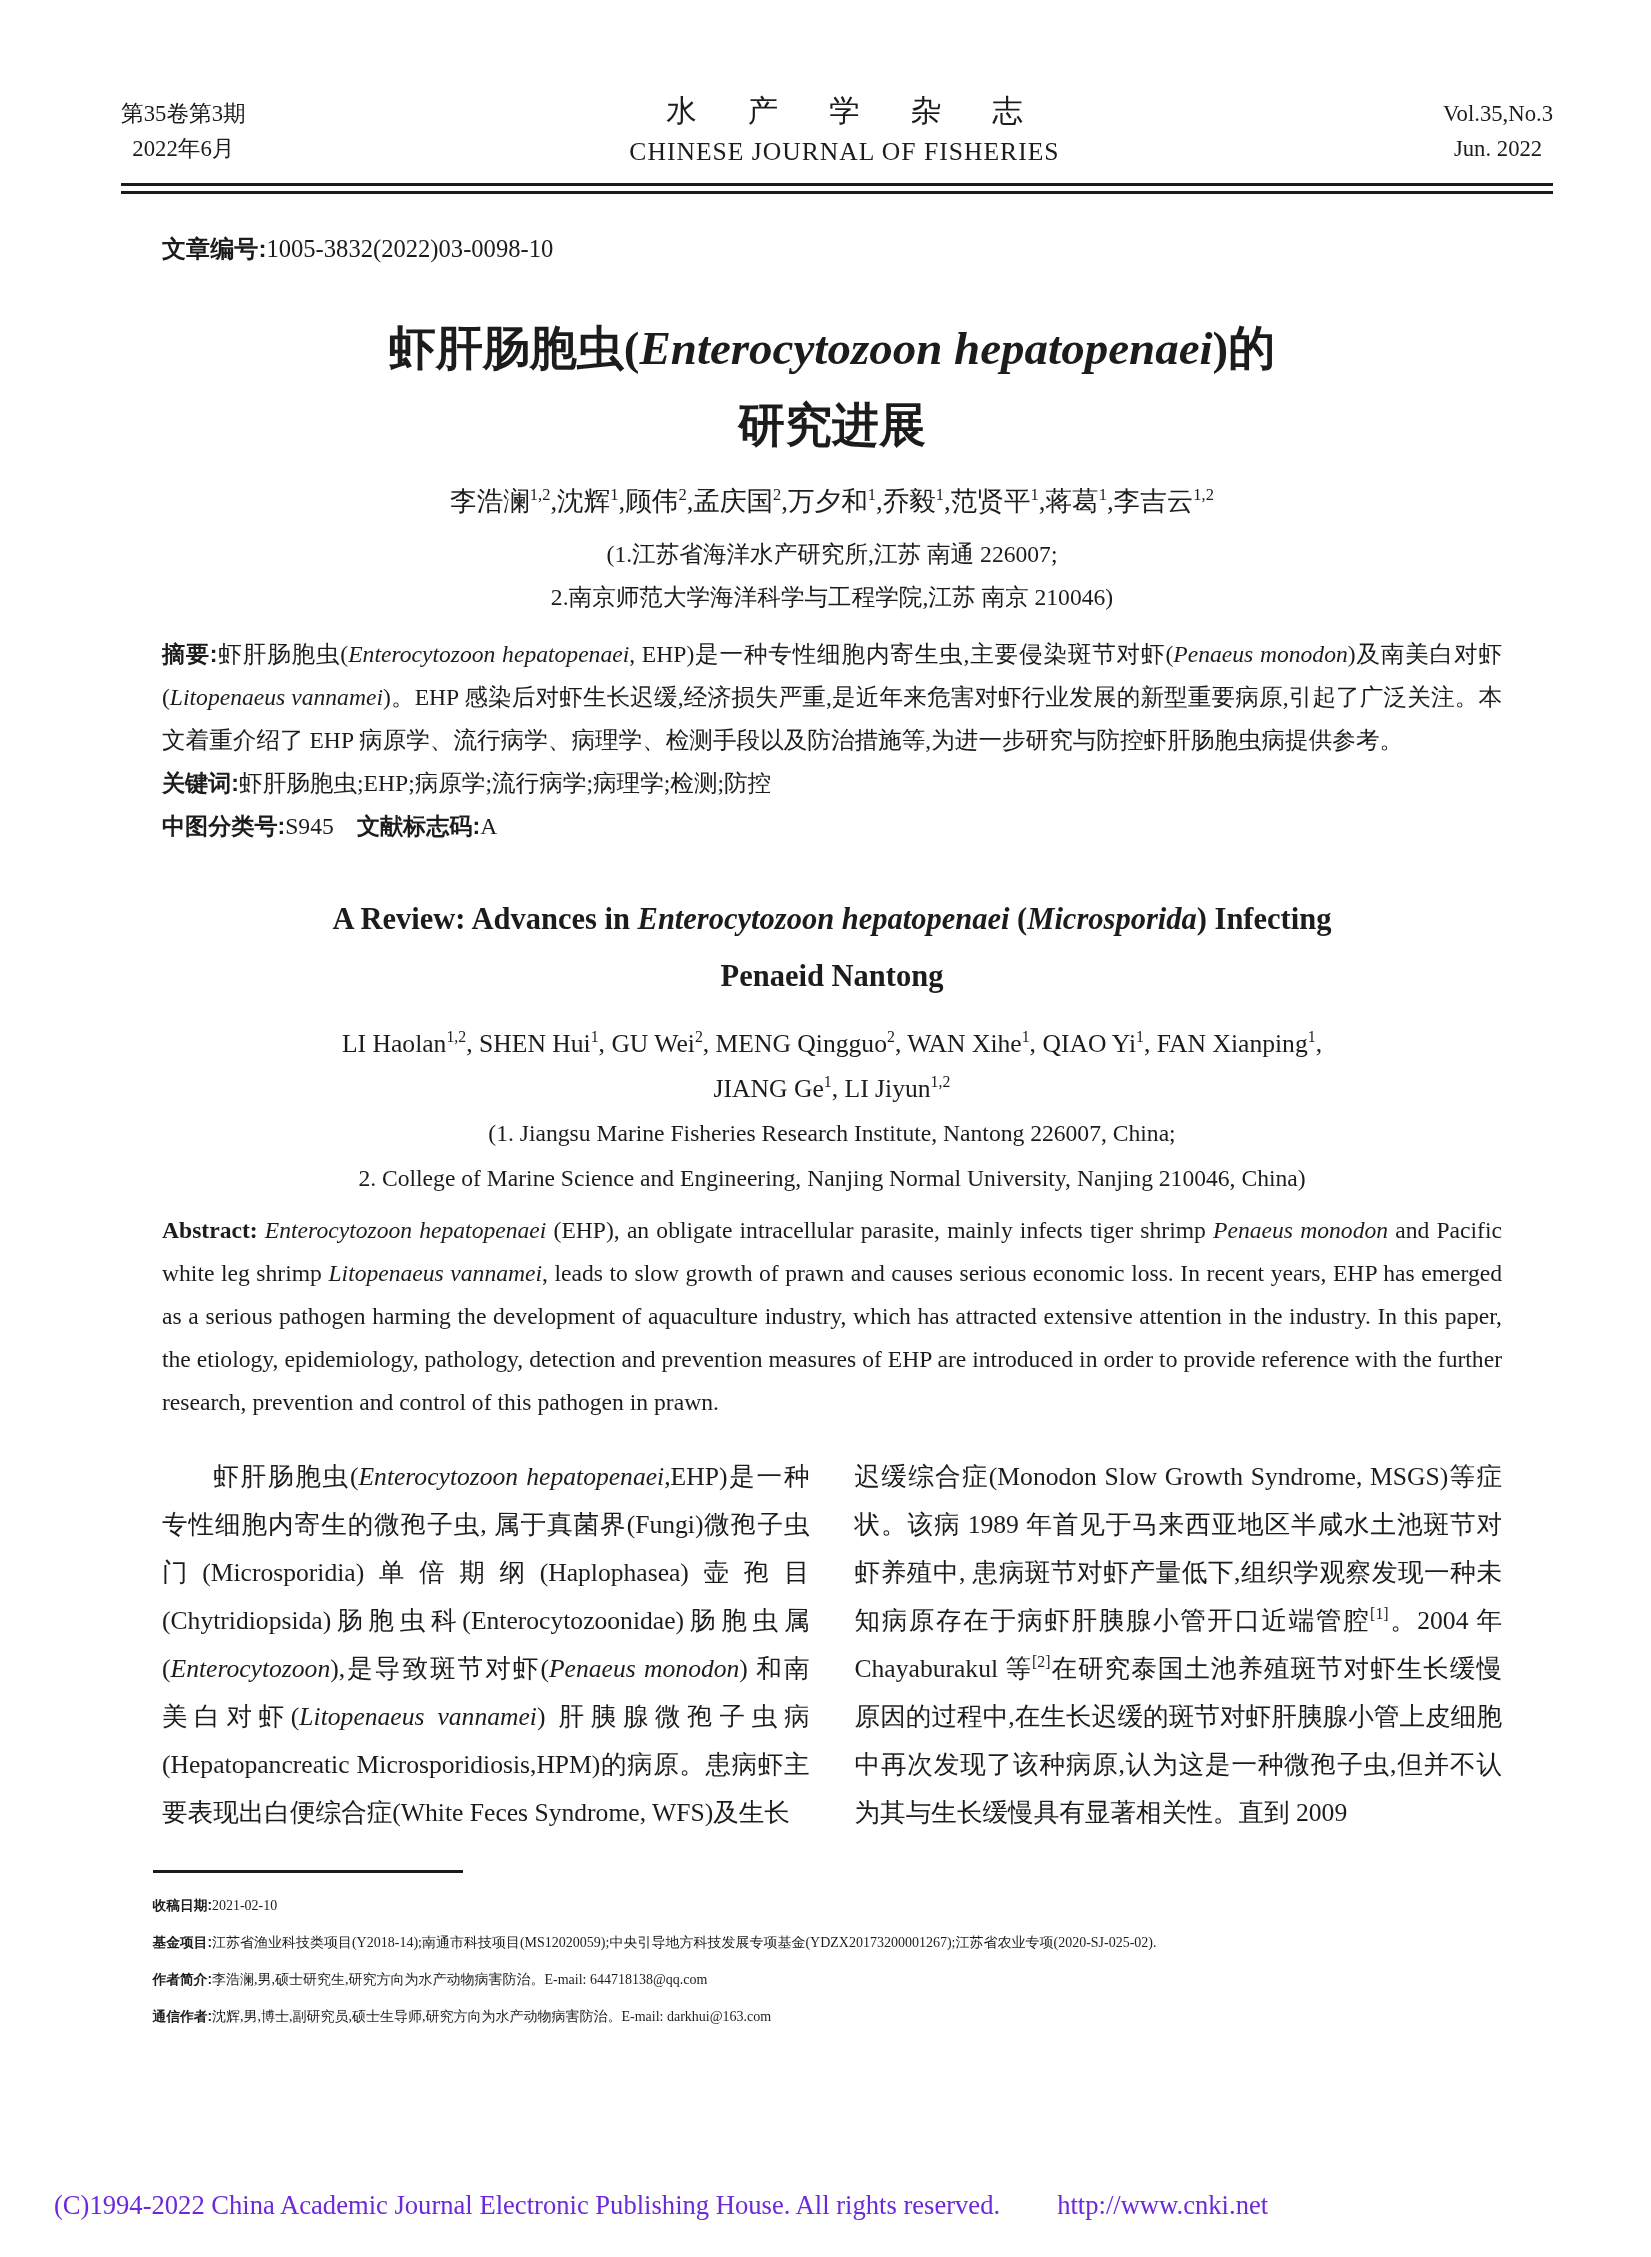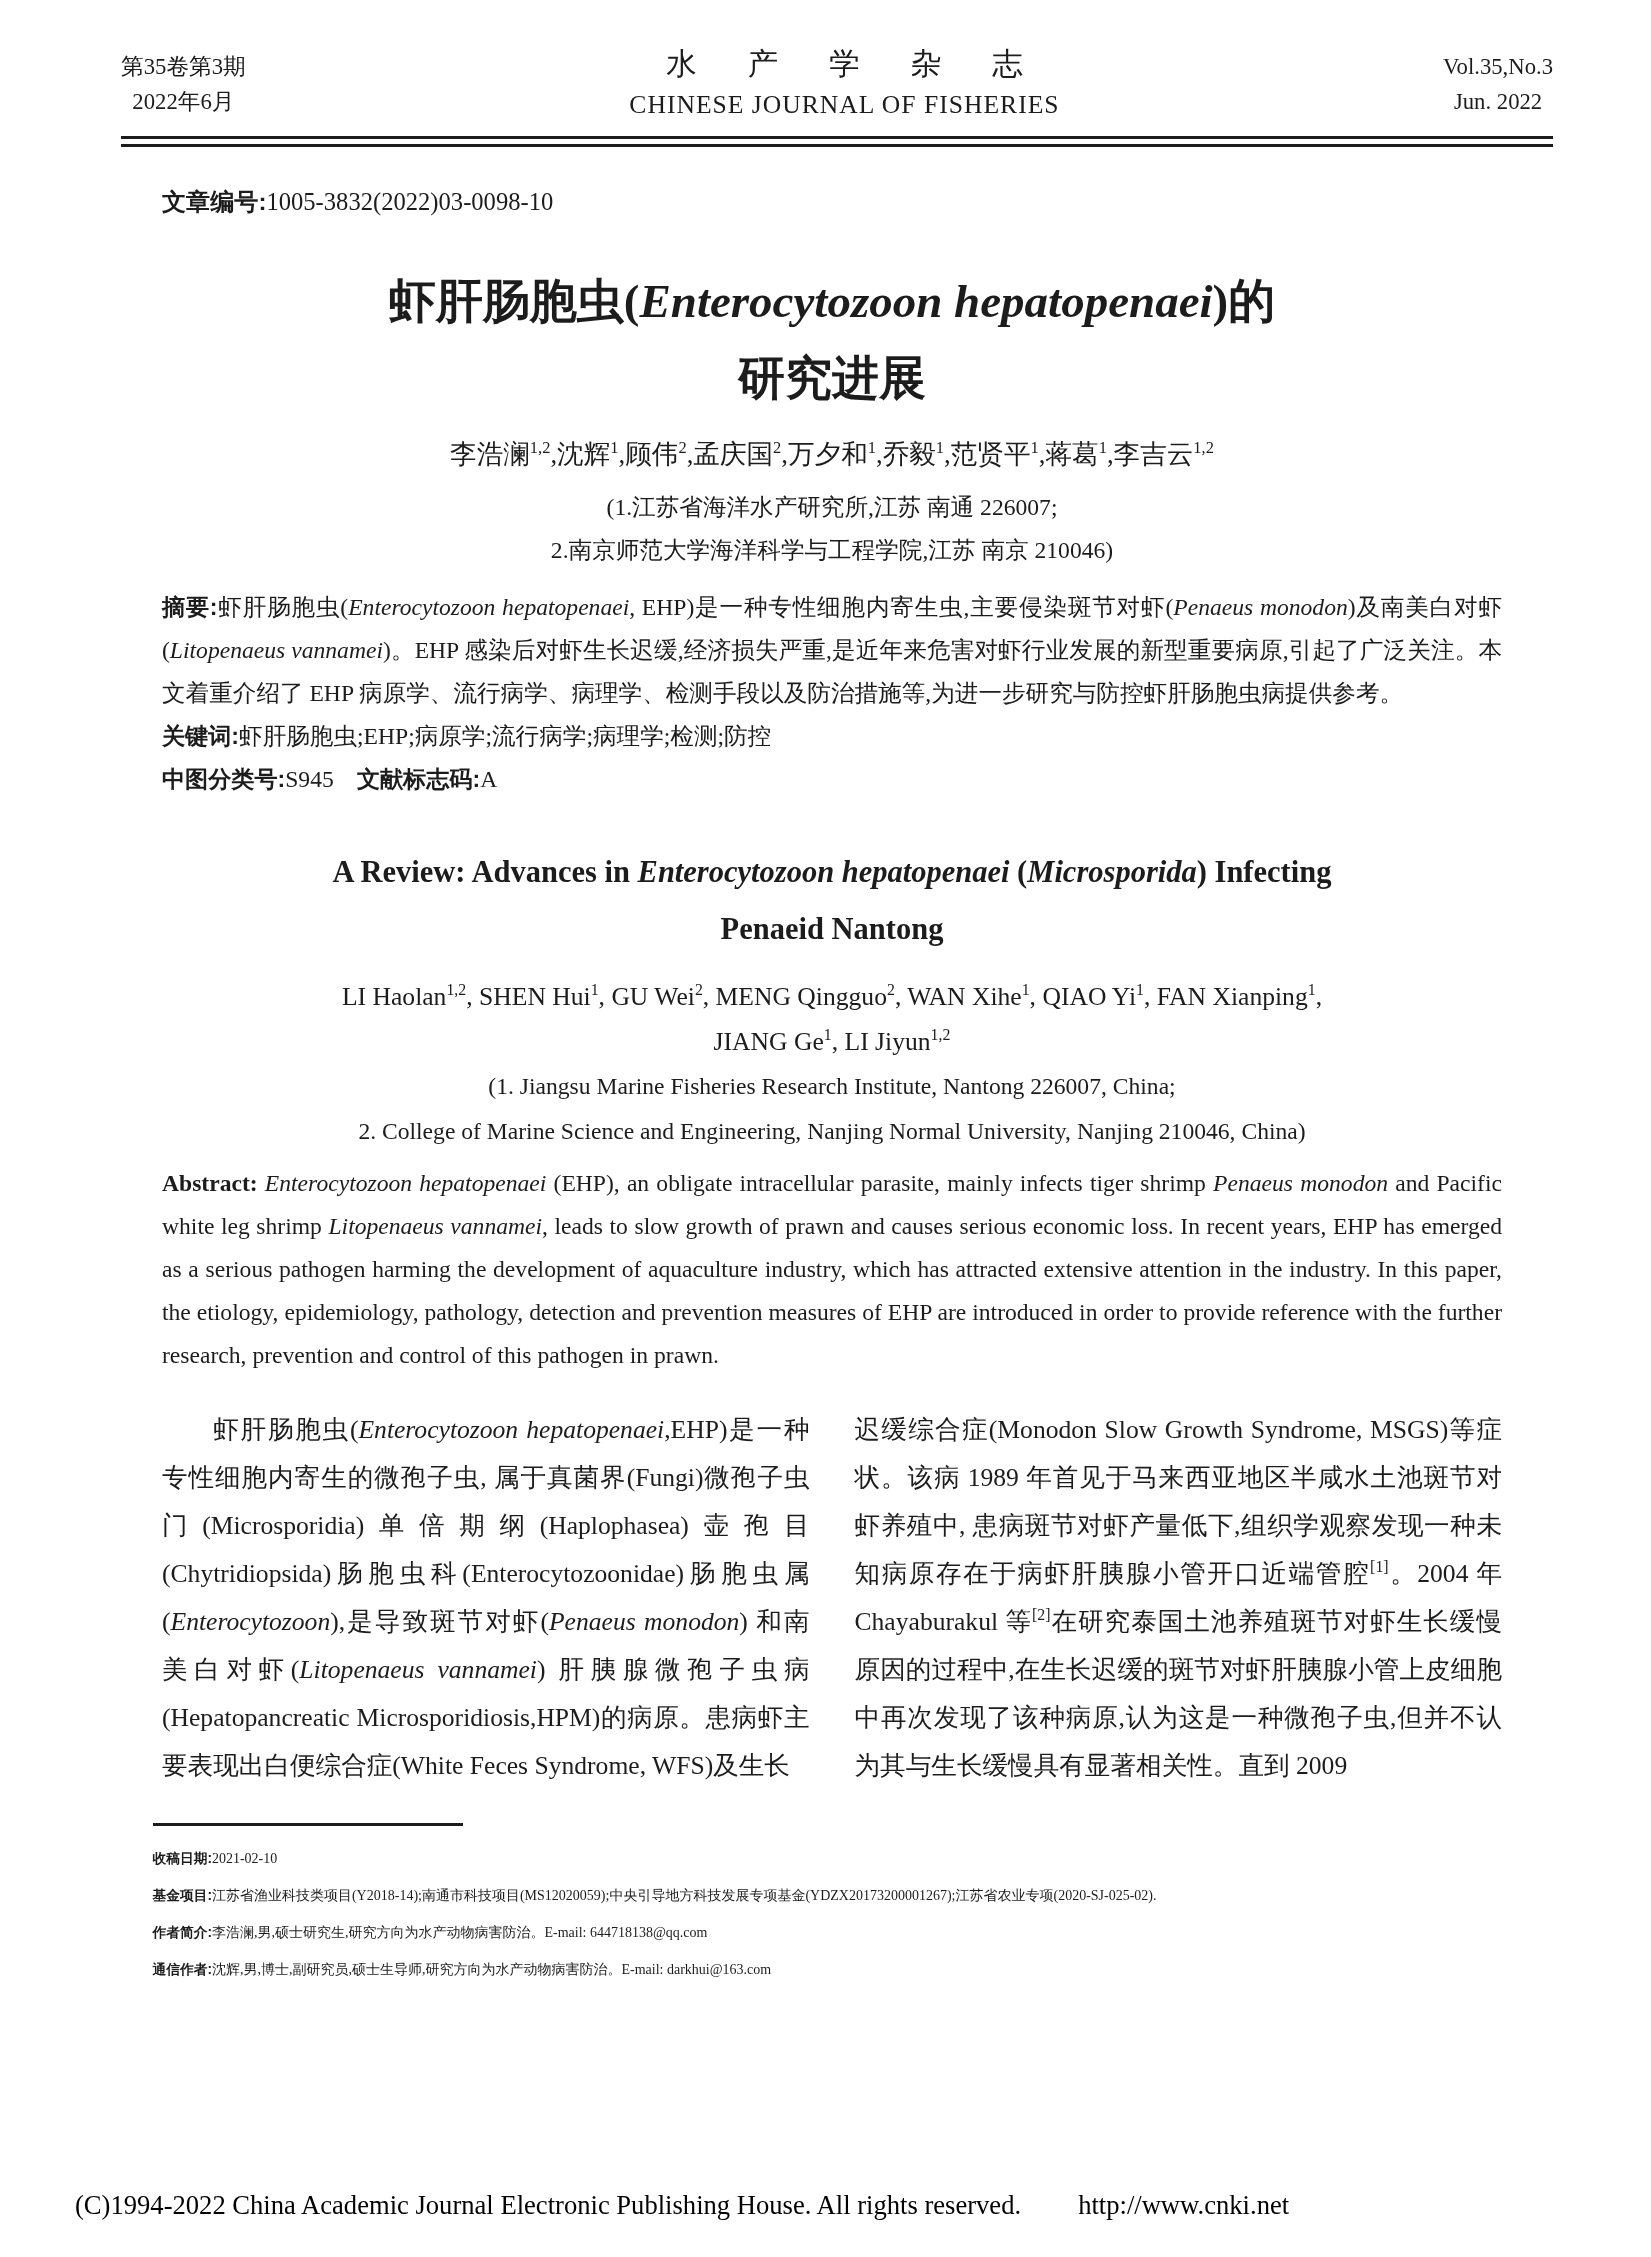--- a/index.html
+++ b/index.html
@@ -6,21 +6,21 @@
   html,body { background:#e8e8e8; }
   .page {
     position:relative;
     width:1652px; height:2258px;
     margin:0 auto;
     background:#ffffff;
     font-family:"Liberation Serif","DejaVu Serif",serif;
     color:#1c1c1c;
     overflow:hidden;
   }
-  .inner { padding:44px 99px 0 121px; }
+  .inner { padding:91px 99px 0 121px; }
 
   
   .jheader { display:flex; justify-content:space-between; align-items:center; }
   .jheader .col { text-align:center; }
   .jh-left, .jh-right { font-size:22.7px; line-height:35px; white-space:nowrap; }
   .jh-center { flex:1; }
   .jh-cn { font-size:30.5px; letter-spacing:51px; text-indent:51px; line-height:41px; white-space:nowrap; }
   .jh-en { font-size:25.6px; letter-spacing:1px; line-height:39px; white-space:nowrap; }
   .double-rule { margin-top:11.8px; height:10.8px; border-top:3.9px solid #1c1c1c; border-bottom:3px solid #1c1c1c; }
 
@@ -46,21 +46,21 @@
   .colm .indent { text-indent:2em; }
 
   
   .footnotes { margin-top:33px; padding:0 9.9px 0 31.5px; }
   .fn-rule { width:310px; border-top:3px solid #1c1c1c; margin-bottom:13.8px; }
   .fn-line { font-size:14px; line-height:37px; padding-left:105px; text-indent:-105px; text-align:justify; }
 
   
   .page-footer {
     position:absolute; left:54px; bottom:37px;
-    color:#000000; font-size:26.6px; white-space:nowrap;margin-left:21px;
+    color:#6d28d9; font-size:26.6px; white-space:nowrap;
   }
   .page-footer .gap { display:inline-block; width:57px; }
 
   
   .seg-i   { font-style:italic; }
   .seg-b   { font-weight:bold; }
   .seg-bi  { font-weight:bold; font-style:italic; }
   .seg-hei { font-weight:bold; font-family:"Liberation Sans","DejaVu Sans",sans-serif; font-size:0.98em; }
   .seg-sup { vertical-align:super; font-size:0.62em; line-height:0; }
 </style>

